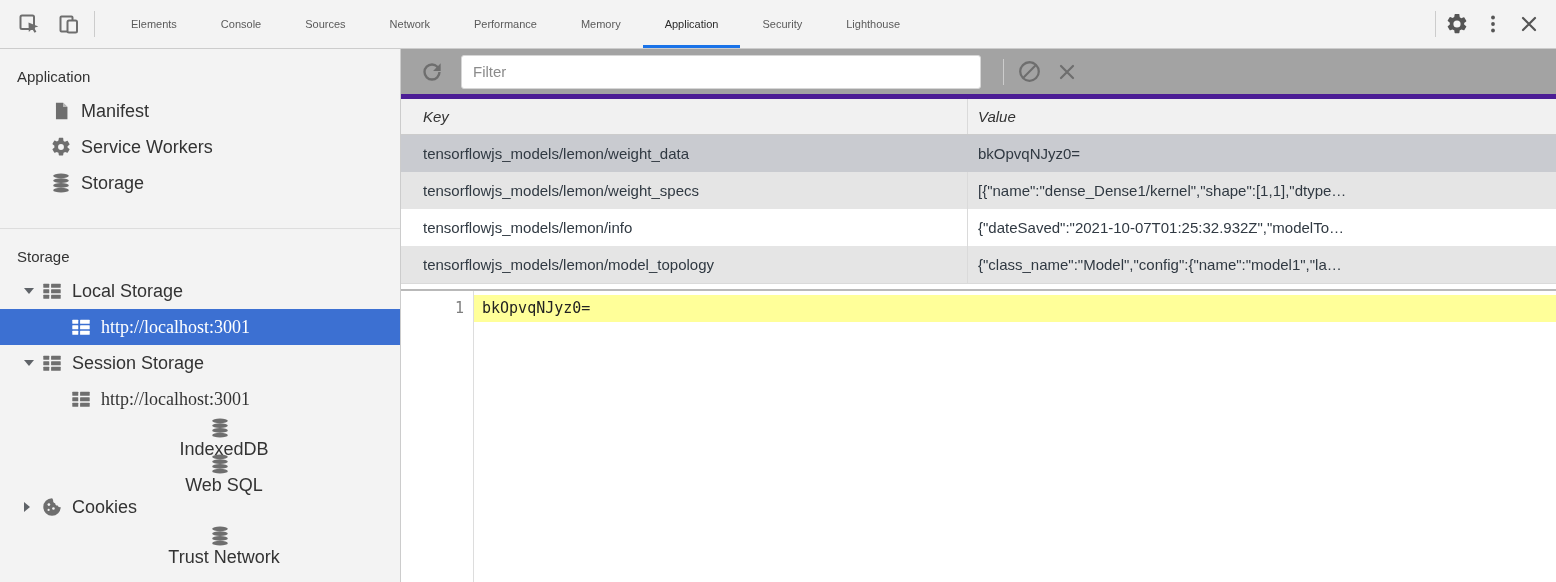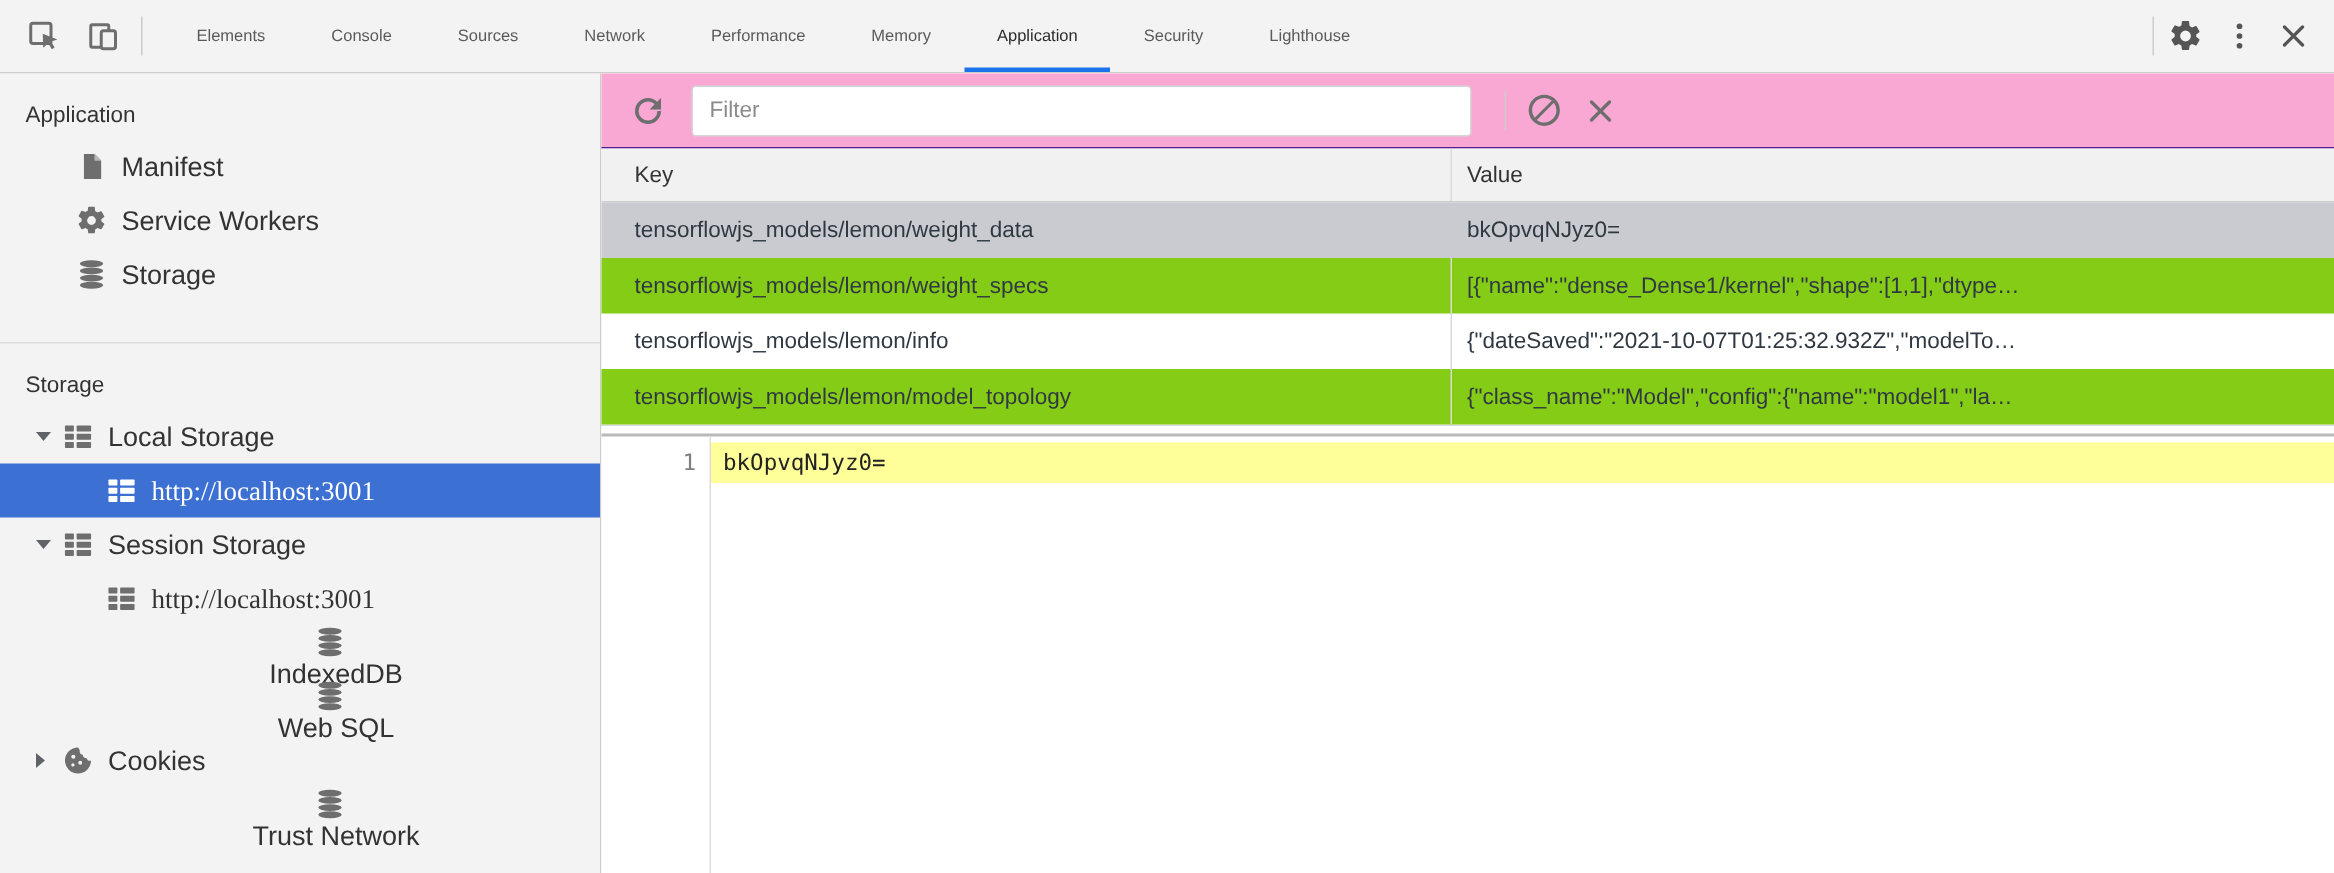--- a/index.html
+++ b/index.html
@@ -38,36 +38,36 @@
   .side-row.selected { background:#3c70d2; color:#fff; }
   .side-row.selected .s-icon { color:#fff; }
   .tri-down { width:0; height:0; border-left:5px solid transparent; border-right:5px solid transparent;
     border-top:6px solid #5f6368; }
   .tri-right { width:0; height:0; border-top:5px solid transparent; border-bottom:5px solid transparent;
     border-left:6px solid #5f6368; }
 
   
   .main { flex:1; display:flex; flex-direction:column; background:#fff; }
 
-  .toolbar { height:50px; background:#f9a8d4; border-bottom:1px solid #4c1d95;
+  .toolbar { height:50px; background:#a3a3a3; border-bottom:5px solid #4c1d95;
     display:flex; align-items:center; padding-left:16px; flex:none; }
   .filter-input { width:520px; height:34px; margin-left:14px; border:1px solid #d6d6d6;
     border-radius:3px; background:#fff; font-size:15px; padding:0 11px; color:#333; outline:none; }
   .filter-input::placeholder { color:#8b8b8b; }
   .toolbar .vdiv { margin:0 10px 0 22px; }
 
   
   .grid { flex:none; border-bottom:1px solid #dadada; }
   .g-row { display:flex; height:37px; align-items:center; font-size:15px; color:#303942; }
-  .g-head { height:36px; background:#f1f1f1; border-bottom:1px solid #ccc; color:#333; }
+  .g-head { height:36px; background:#f1f1f1; border-bottom:1px solid #ccc; color:#333;font-style:italic; }
   .cell { white-space:nowrap; overflow:hidden; }
   .cell.key { width:567px; flex:none; padding-left:22px; border-right:1px solid #dadada;
     height:100%; display:flex; align-items:center; }
   .cell.value { flex:1; padding-left:10px; height:100%; display:flex; align-items:center; }
-  .g-row.stripe { background:#84cc16; }
+  .g-row.stripe { background:#e5e5e5; }
   .g-row.selected { background:#c9cbd0; }
   .g-row.selected .cell.key { border-right-color:transparent; }
   .g-row { cursor:default; }
 
   .gap { height:5px; background:#fff; flex:none; }
 
   
   .preview { flex:1; border-top:2px solid #b9b9b9; display:flex; background:#fff;
     font-family:"DejaVu Sans Mono", monospace; font-size:15px; }
   .gutter { width:73px; flex:none; border-right:1px solid #ddd; text-align:right;

